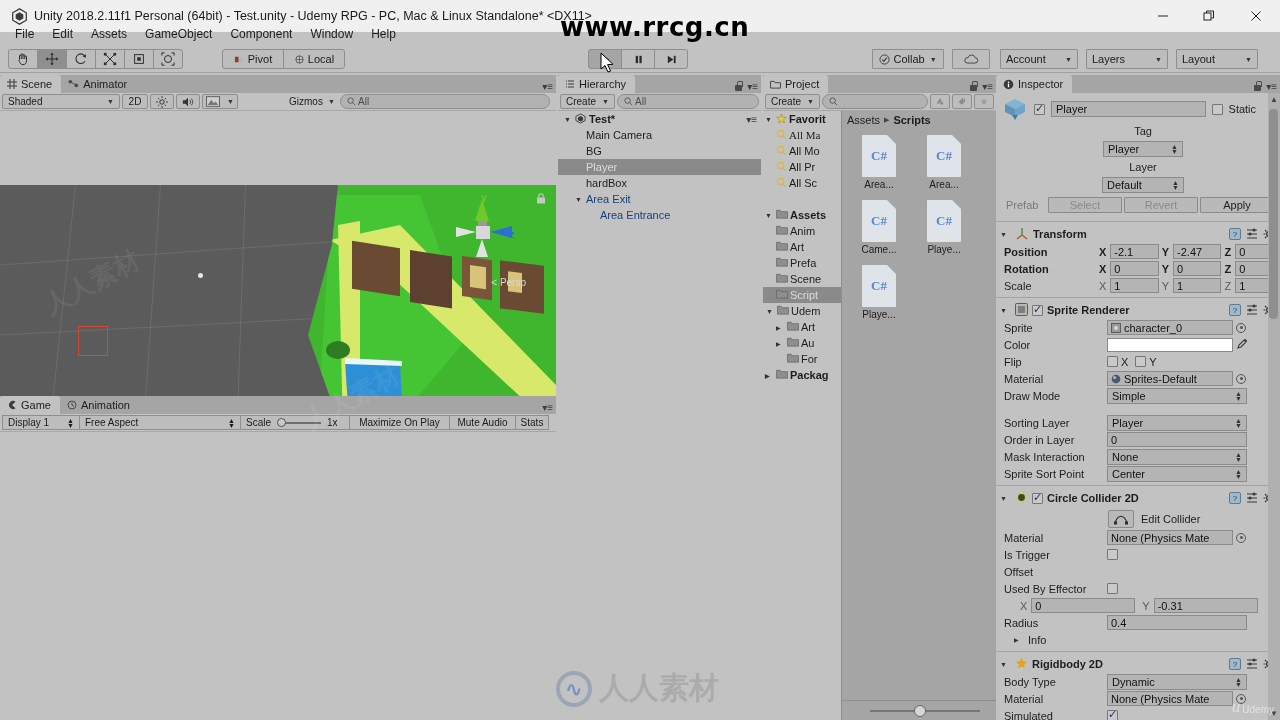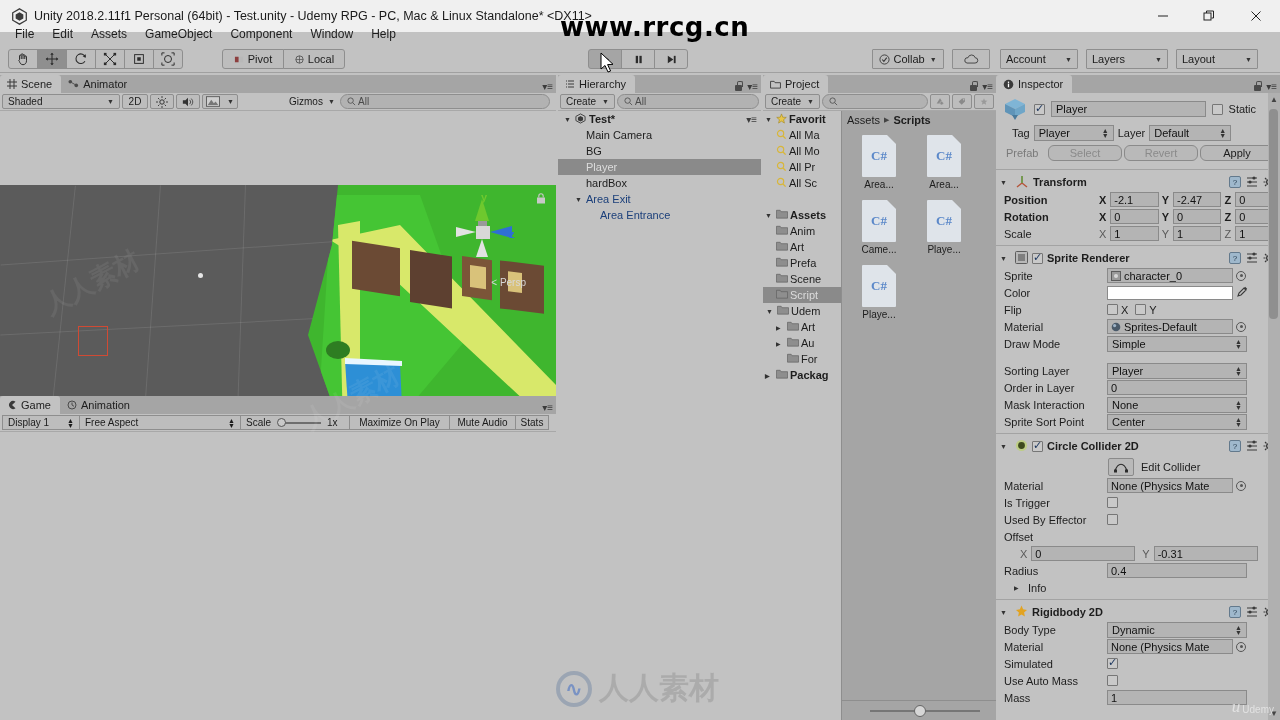--- a/index.html
+++ b/index.html
@@ -142,30 +142,30 @@
   #inspector { left:996px; top:75px; width:284px; height:645px; }
   .insp-body { position:absolute; left:0; top:18px; width:284px; bottom:0;
                background:#c2c2c2; overflow:hidden; }
   .insp-head { padding:4px 6px 5px 6px; }
   .ih-row1 { display:flex; align-items:center; gap:6px; }
   .cube-ic { width:26px; height:24px; position:relative; }
   .namefield { flex:1; height:16px; background:#b4b4b4; border:1px solid #8a8a8a;
                font-size:11px; padding:0 4px; display:flex; align-items:center;
                color:#111; }
   .ih-row2 { display:flex; align-items:center; margin-top:4px; gap:4px;
-             padding-left:10px; }
+             padding-left:10px;flex-direction:column; }
   .lbl { font-size:11px; color:#1d1d1d; white-space:nowrap; }
   .lbl.dim { color:#7a7a7a; }
   .popup { height:16px; background:#b4b4b4; border:1px solid #8a8a8a;
            font-size:11px; display:flex; align-items:center; padding:0 4px;
            justify-content:space-between; color:#111; }
   .popup .updown { font-size:7px; color:#333; line-height:5px; text-align:center; }
   .ih-row3 { display:flex; align-items:center; margin-top:4px; gap:2px; }
   .pbtn { flex:1; height:16px; background:#b9b9b9; border:1px solid #8a8a8a;
-          border-radius:6px; font-size:11px; display:flex; align-items:center;
+          border-radius:1px; font-size:11px; display:flex; align-items:center;
           justify-content:center; color:#1d1d1d; }
   .pbtn.dis { color:#8a8a8a; }
   .sep { height:1px; background:#a3a3a3; margin:3px 0; }
 
   .comp-head { height:18px; display:flex; align-items:center; gap:4px;
                padding-left:4px; position:relative; }
   .comp-title { font-size:11px; font-weight:bold; color:#1d1d1d; }
   .comp-head-right { position:absolute; right:5px; display:flex; align-items:center;
                      gap:5px; }
   .chk { width:11px; height:11px; background:#c9c9c9; border:1px solid #767676;
@@ -651,21 +651,21 @@
 
     <div class="proj-body">
       <div class="proj-tree">
         <div class="p-row bold">
           <span class="tri">▼</span>
           <span style="margin-right:2px;"><svg width="11" height="11" viewBox="0 0 12 12">
                 <polygon points="6,1 7.4,4.6 11.2,4.8 8.3,7.3 9.2,11 6,8.9 2.8,11 3.7,7.3 0.8,4.8 4.6,4.6" fill="#e8c64a" stroke="#9c8018" stroke-width=".6"></polygon>
               </svg></span>
           <span>Favorit</span>
         </div>
-        <div class="p-row" style="padding-left:13px;">
+        <div class="p-row" style="padding-left:13px;font-family:Liberation Serif, serif;">
           <span style="margin-right:2px;"><svg width="11" height="11" viewBox="0 0 12 12">
                 <circle cx="5" cy="5" r="3.4" fill="none" stroke="#d8b63a" stroke-width="1.3"></circle>
                 <line x1="7.6" y1="7.6" x2="10.5" y2="10.5" stroke="#d8b63a" stroke-width="1.5"></line>
               </svg></span>
           <span>All Ma</span>
         </div>
         <div class="p-row" style="padding-left:13px;">
           <span style="margin-right:2px;"><svg width="11" height="11" viewBox="0 0 12 12">
                 <circle cx="5" cy="5" r="3.4" fill="none" stroke="#d8b63a" stroke-width="1.3"></circle>
                 <line x1="7.6" y1="7.6" x2="10.5" y2="10.5" stroke="#d8b63a" stroke-width="1.5"></line>
@@ -1040,25 +1040,25 @@
         <div class="objfield" style="max-width:126px;">
           <span>None (Physics Mate</span>
         </div>
         <span class="radio-dot"></span>
       </div>
       <div class="frow">
         <span class="fname">Is Trigger</span>
         <span class="chk"></span>
       </div>
       <div class="frow">
+        <span class="fname">Offset</span>
+      </div>
+      <div class="frow">
         <span class="fname">Used By Effector</span>
         <span class="chk"></span>
-      </div>
-      <div class="frow">
-        <span class="fname">Offset</span>
       </div>
       <div class="frow" style="padding-left:24px;">
         <span class="axis n">X</span>
         <div class="field" style="width:104px;">0</div>
         <span class="axis n" style="margin-left:4px;">Y</span>
         <div class="field" style="width:104px;">-0.31</div>
       </div>
       <div class="frow">
         <span class="fname">Radius</span>
         <div class="field" style="flex:1; max-width:140px;">0.4</div>

